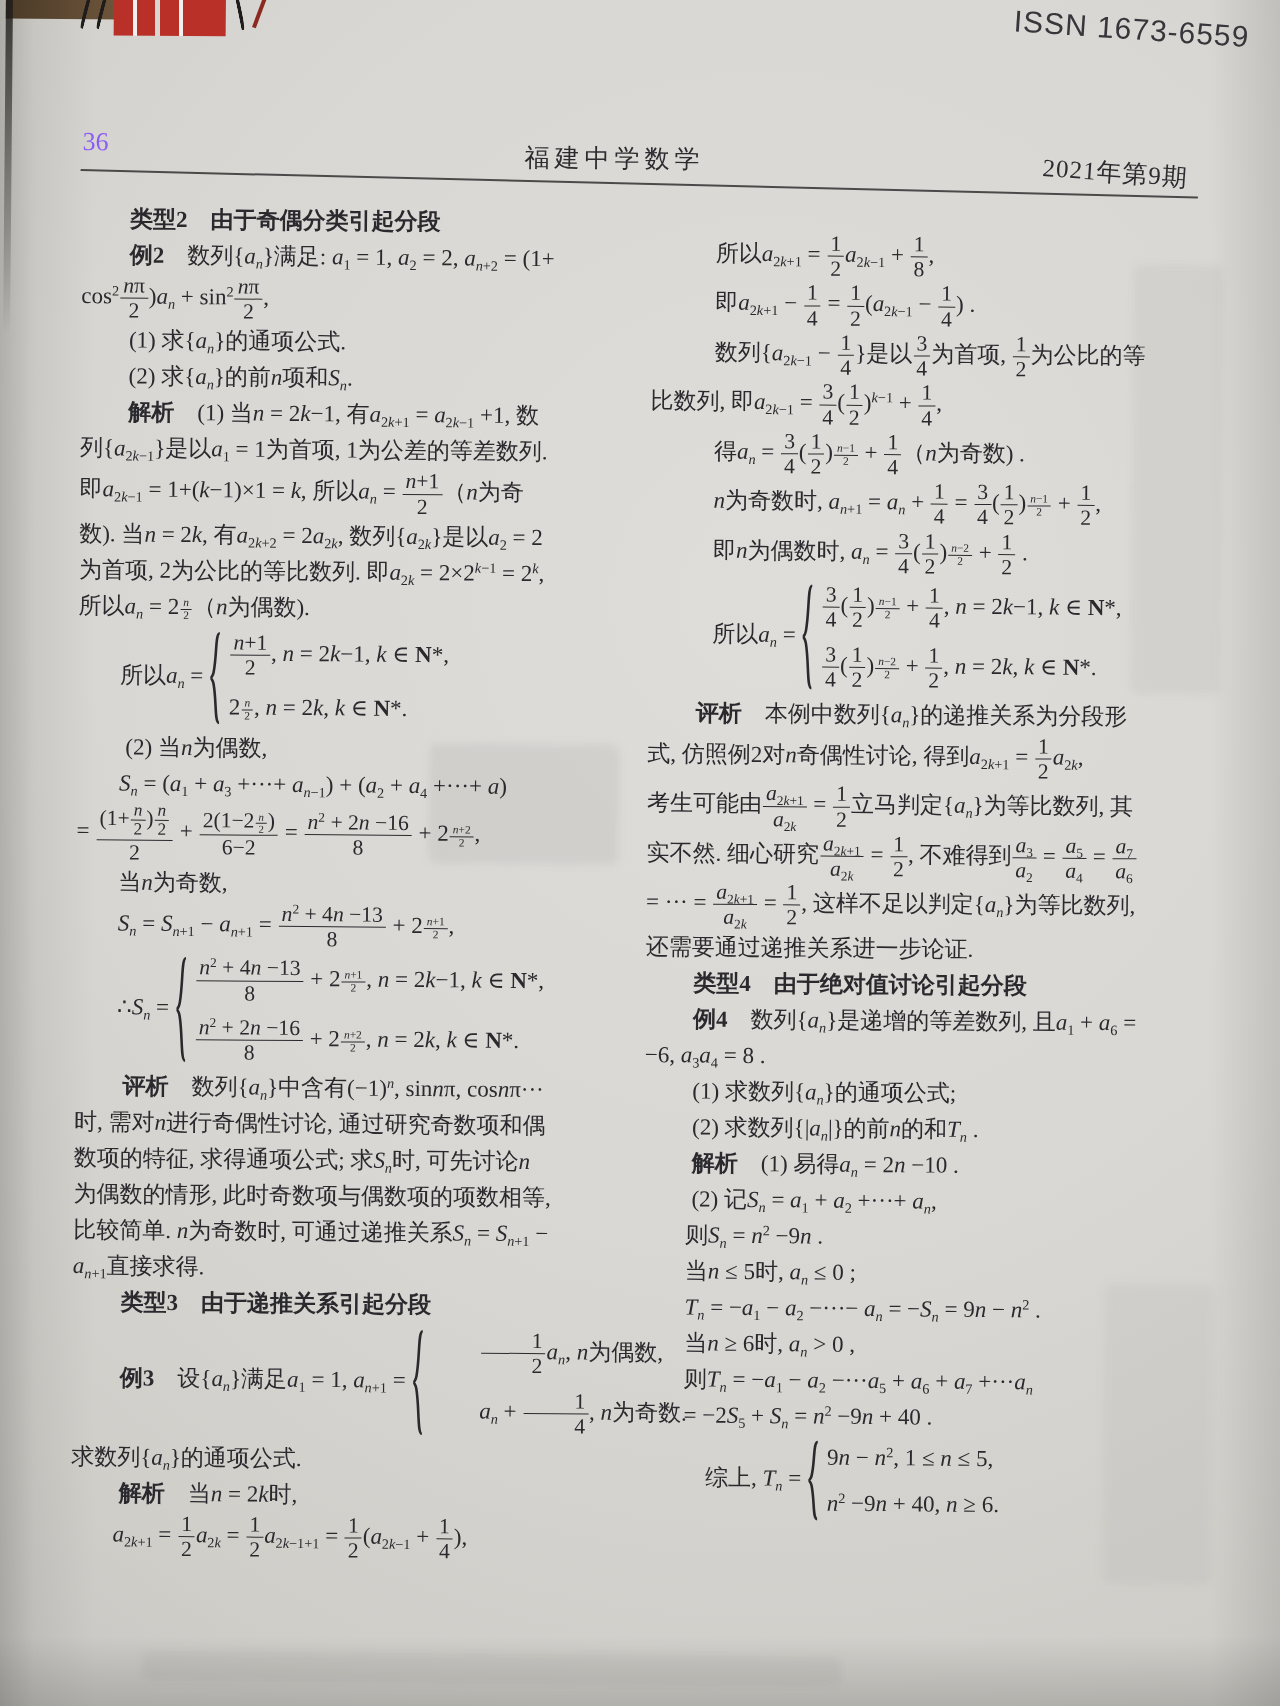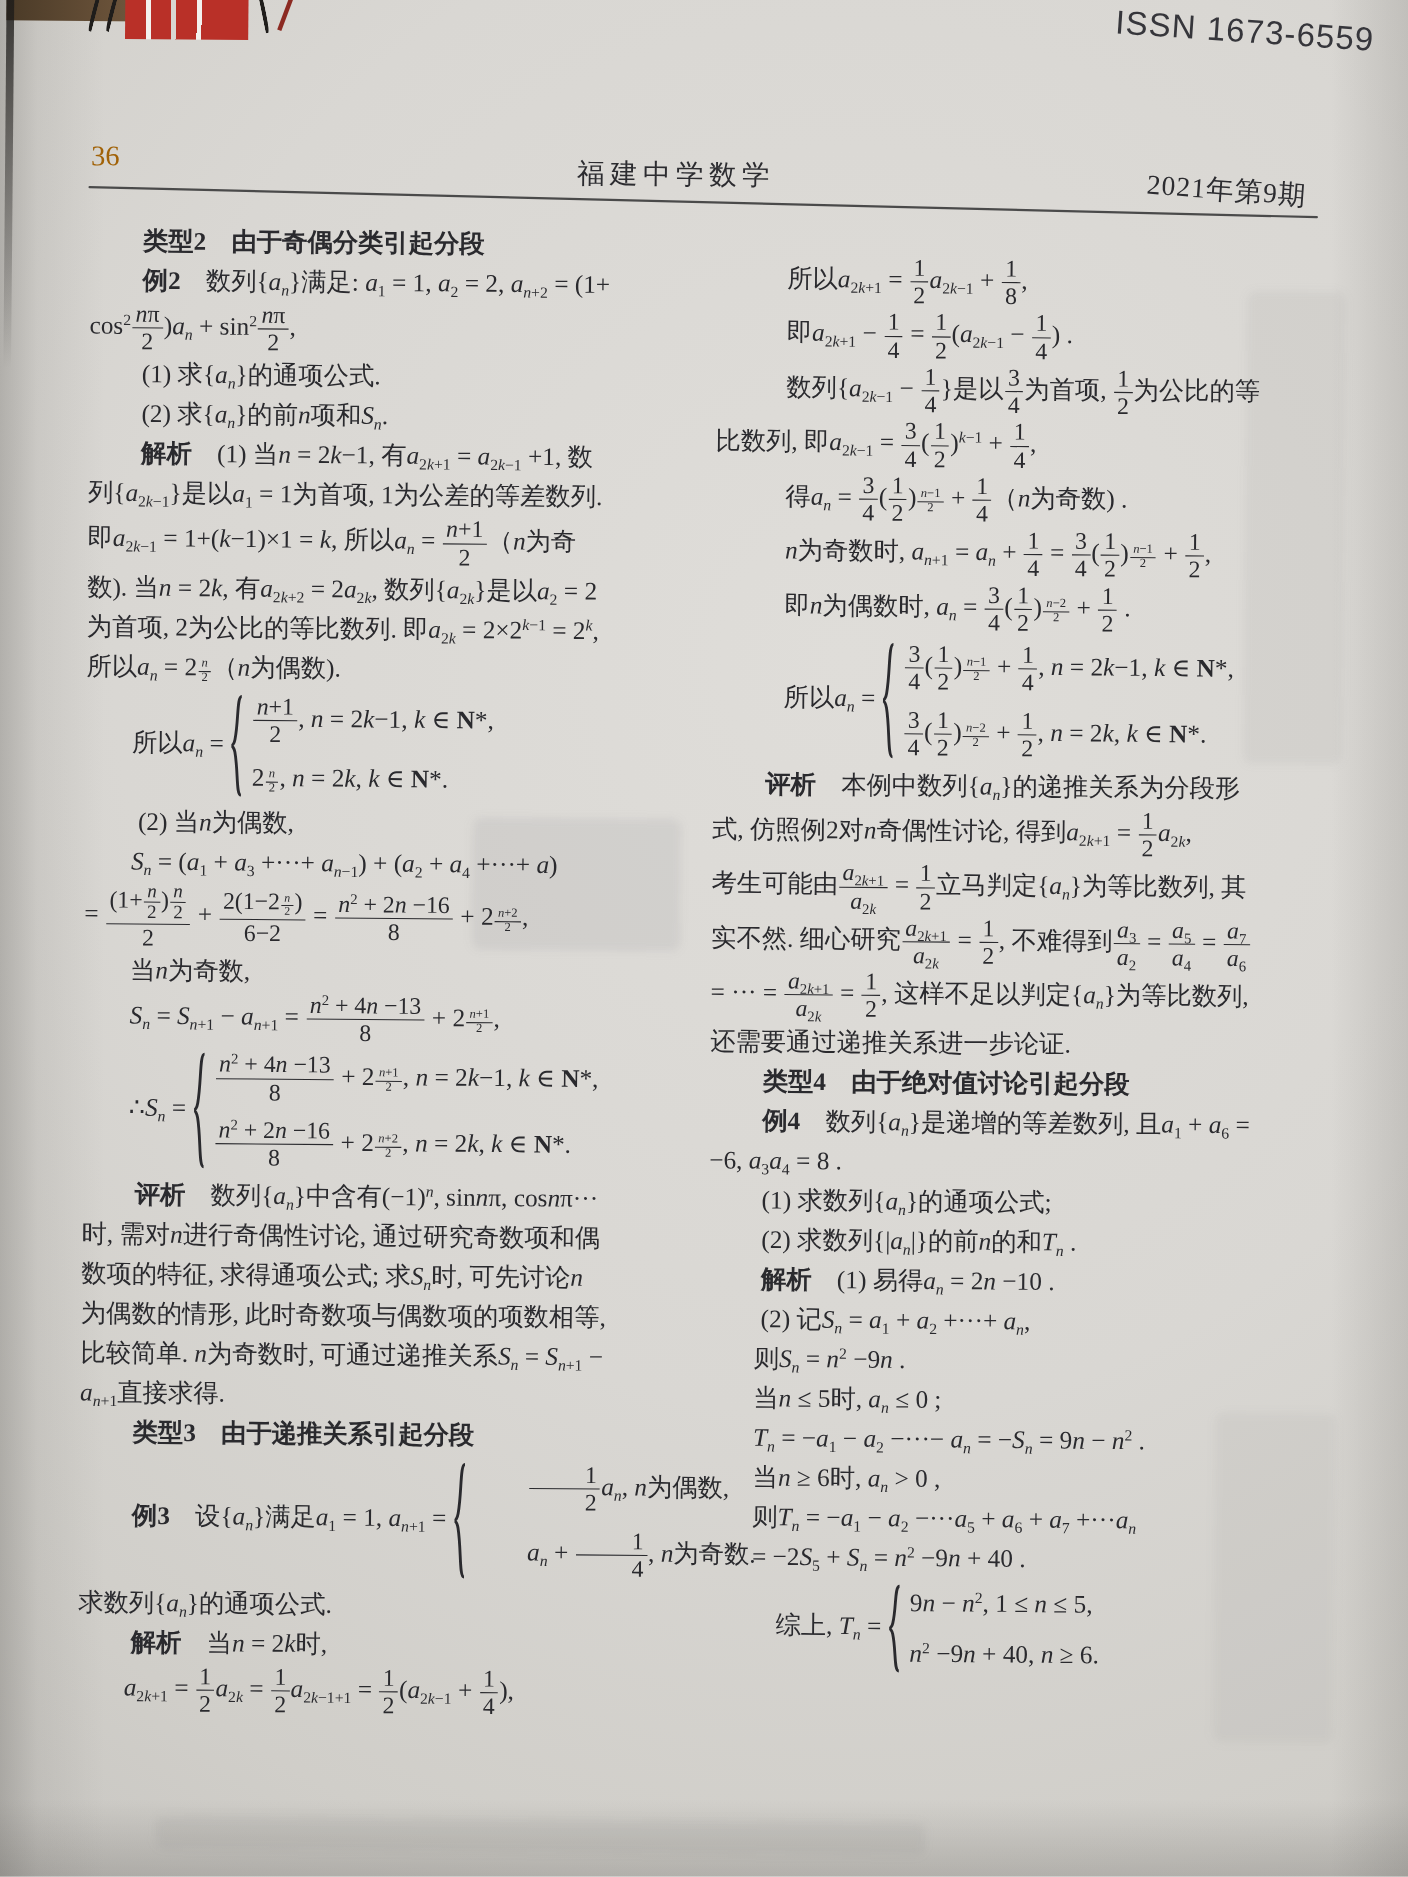--- a/index.html
+++ b/index.html
@@ -27,21 +27,21 @@
   .ls4{left:252px;top:-2px;transform:rotate(20deg);height:34px;border-left:4px solid #8c2a22;border-radius:0;}
   .ghost{position:absolute;filter:blur(4px);background:rgba(110,110,116,0.10);border-radius:8px;}
   .g1{left:430px;top:745px;width:190px;height:120px;}
   .g2{left:1130px;top:260px;width:90px;height:430px;background:rgba(110,110,116,0.08);}
   .g3{left:1110px;top:1280px;width:110px;height:300px;background:rgba(110,110,116,0.07);}
   .g4{left:150px;top:1655px;width:700px;height:30px;background:rgba(110,110,116,0.09);}
 
   
   .issn{position:absolute;left:1008px;top:8px;font-family:"Liberation Sans","DejaVu Sans",sans-serif;
     font-size:30px;letter-spacing:1px;color:#36363b;transform:rotate(3.4deg);}
-  .pgnum{position:absolute;left:78px;top:132px;font-size:26px;color:#a16207;}
+  .pgnum{position:absolute;left:78px;top:132px;font-size:26px;color:#8b5cf6;}
   .jtitle{position:absolute;left:520px;top:142px;font-size:25px;letter-spacing:5px;color:#2c2c30;}
   .jissue{position:absolute;left:1038px;top:152px;font-size:25px;color:#2c2c30;transform:rotate(3.6deg);letter-spacing:1px;}
   .hrule{position:absolute;left:76px;top:174px;width:1118px;height:2.4px;background:#4a4a4a;transform:rotate(0.9deg);transform-origin:left center;border-radius:2px;}
 
   
   .col{position:absolute;}
   #colL{left:78px;top:206px;width:560px;}
   #colR{left:648px;top:230px;width:566px;}
   .line{font-size:23px;line-height:36px;white-space:nowrap;}
   .p{text-indent:48px;}

